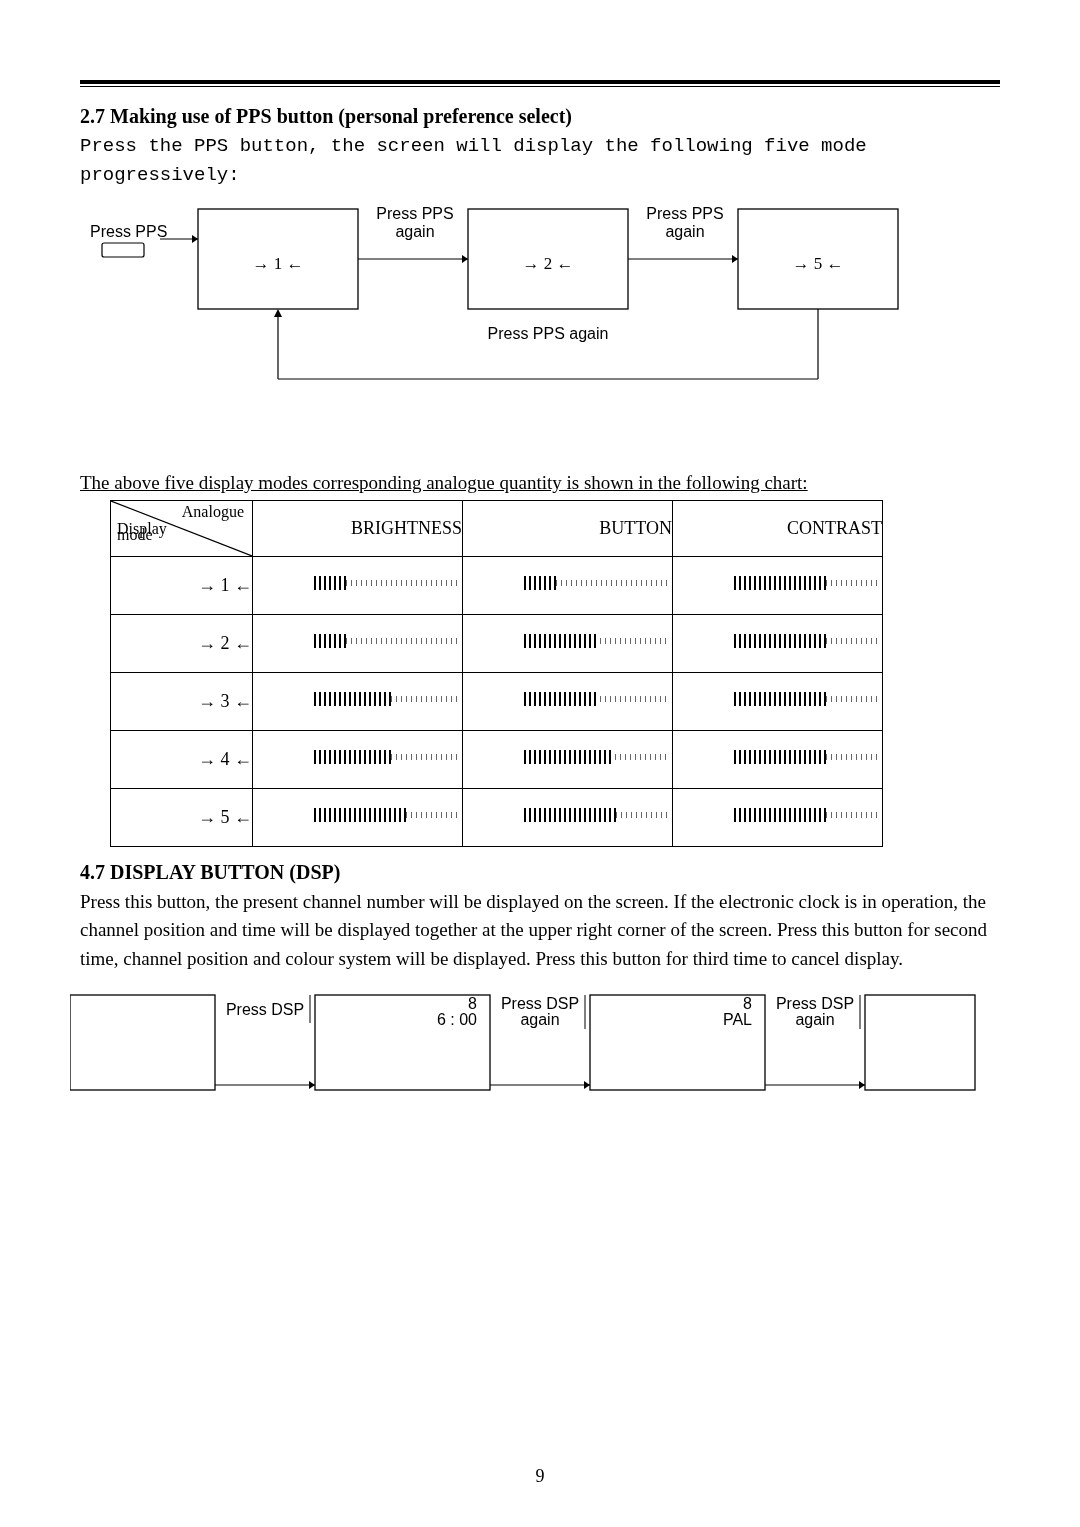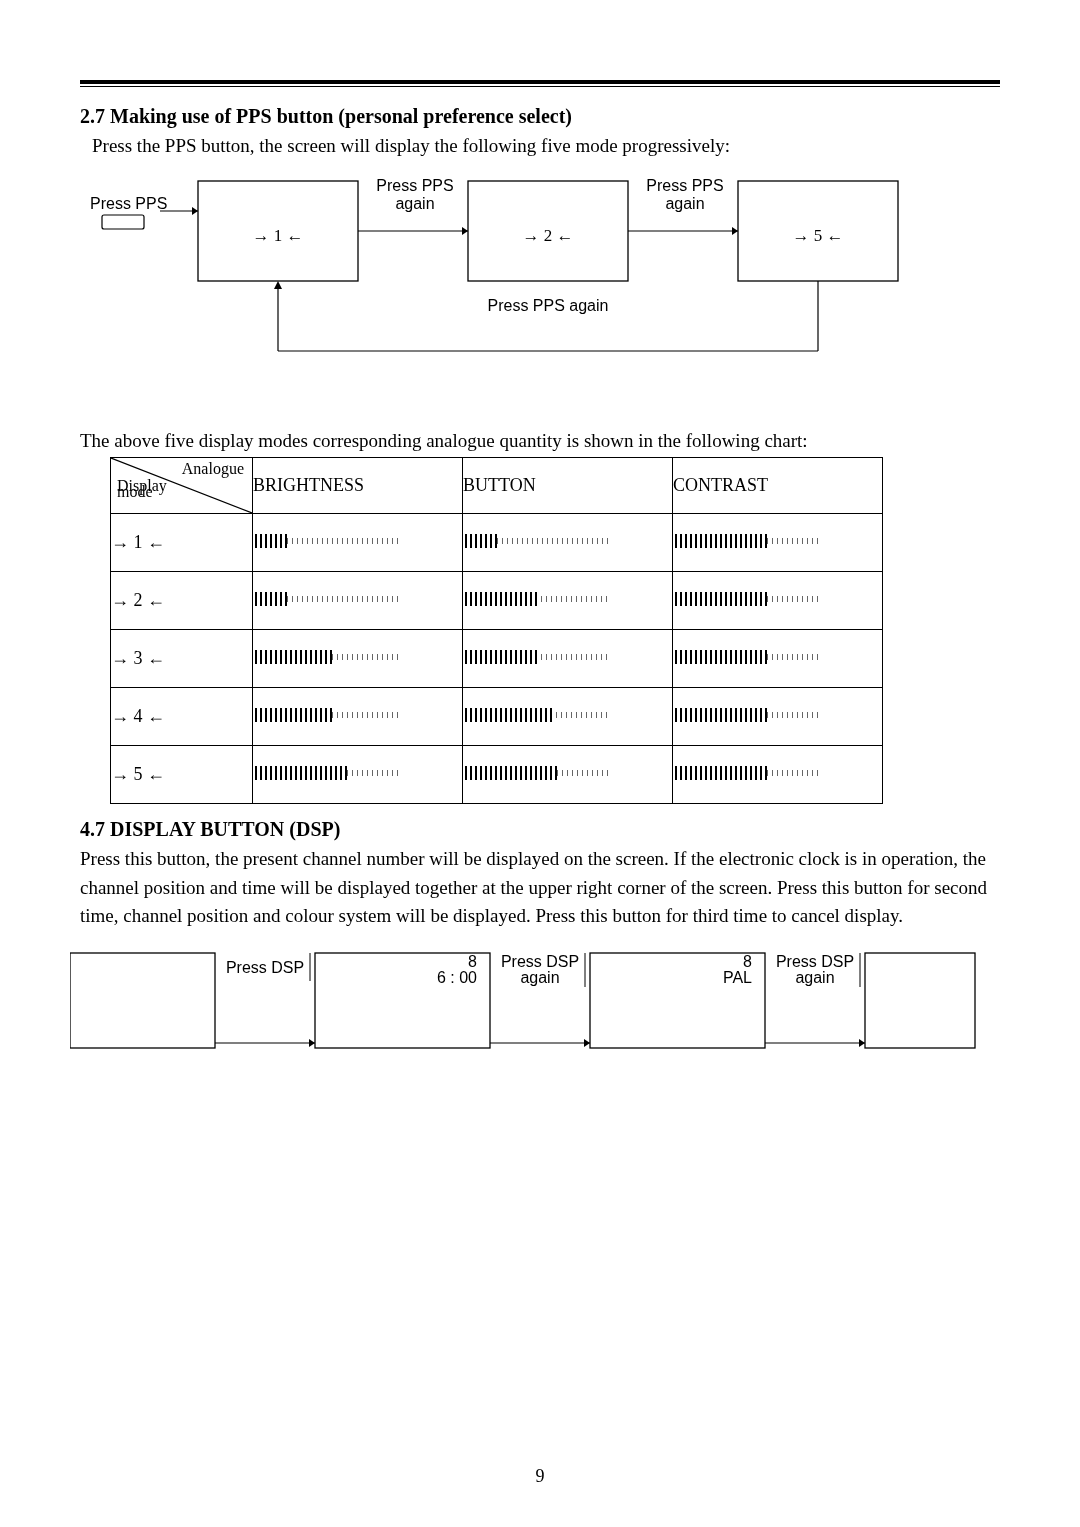--- a/index.html
+++ b/index.html
@@ -62,21 +62,21 @@
     font-family: "Times New Roman", Times, serif;
     font-size: 18px;
   }
   table.analogue {
     border-collapse: collapse;
     margin-left: 30px;
     margin-top: 2px;
   }
   table.analogue td, table.analogue th {
     border: 1.5px solid #000;
-    text-align: left;
+    text-align: right;
     vertical-align: middle;
     font-weight: normal;
   }
   table.analogue th {
     height: 56px;
   }
   table.analogue td {
     height: 58px;
   }
   table.analogue .col-mode {
@@ -131,21 +131,21 @@
   }
 </style>
 </head>
 <body>
 
 
 
 <div class="double-rule"></div>
 
 <div class="section-title">2.7 Making use of PPS button (personal preference select)</div>
-<div class="body-text" style="margin-left:12px;">Press the PPS button, the screen will display the following five mode progressively:</div>
+<div class="body-text" style="margin-left:0;font-family:Liberation Mono, monospace;">Press the PPS button, the screen will display the following five mode progressively:</div>
 
 
 <svg width="920" height="220" viewBox="0 0 920 220" style="margin-top:10px; margin-left:-20px;">
 
   <text x="30" y="38" class="svg-label-sans">Press PPS</text>
   <rect x="42" y="44" width="42" height="14" rx="2" fill="#fff" stroke="#000" stroke-width="1.2"></rect>
 
   <line x1="100" y1="40" x2="138" y2="40" stroke="#000" stroke-width="1.2"></line>
   <polygon points="138,40 132,36 132,44" fill="#000"></polygon>
 
@@ -168,21 +168,21 @@
   <rect x="678" y="10" width="160" height="100" fill="#fff" stroke="#000" stroke-width="1.3"></rect>
   <text x="758" y="70" class="svg-label-serif" text-anchor="middle">→  5  ←</text>
 
   <line x1="758" y1="110" x2="758" y2="180" stroke="#000" stroke-width="1.2"></line>
   <line x1="758" y1="180" x2="218" y2="180" stroke="#000" stroke-width="1.2"></line>
   <line x1="218" y1="180" x2="218" y2="116" stroke="#000" stroke-width="1.2"></line>
   <polygon points="218,110 214,118 222,118" fill="#000"></polygon>
   <text x="488" y="140" class="svg-label-sans" text-anchor="middle">Press PPS again</text>
 </svg>
 
-<div class="body-text" style="margin-top:32px;">The above five display modes corresponding analogue quantity is shown in the following chart:</div>
+<div class="body-text" style="margin-top:46px;text-decoration:underline;">The above five display modes corresponding analogue quantity is shown in the following chart:</div>
 
 
 <table class="analogue">
   <tbody>
       <tr>
     <th class="col-mode diag-cell">
       <svg viewBox="0 0 142 56" preserveAspectRatio="none">
             <line x1="0" y1="0" x2="142" y2="56" stroke="#000" stroke-width="1.2"></line>
           </svg>
       <span class="diag-top">Analogue</span>

